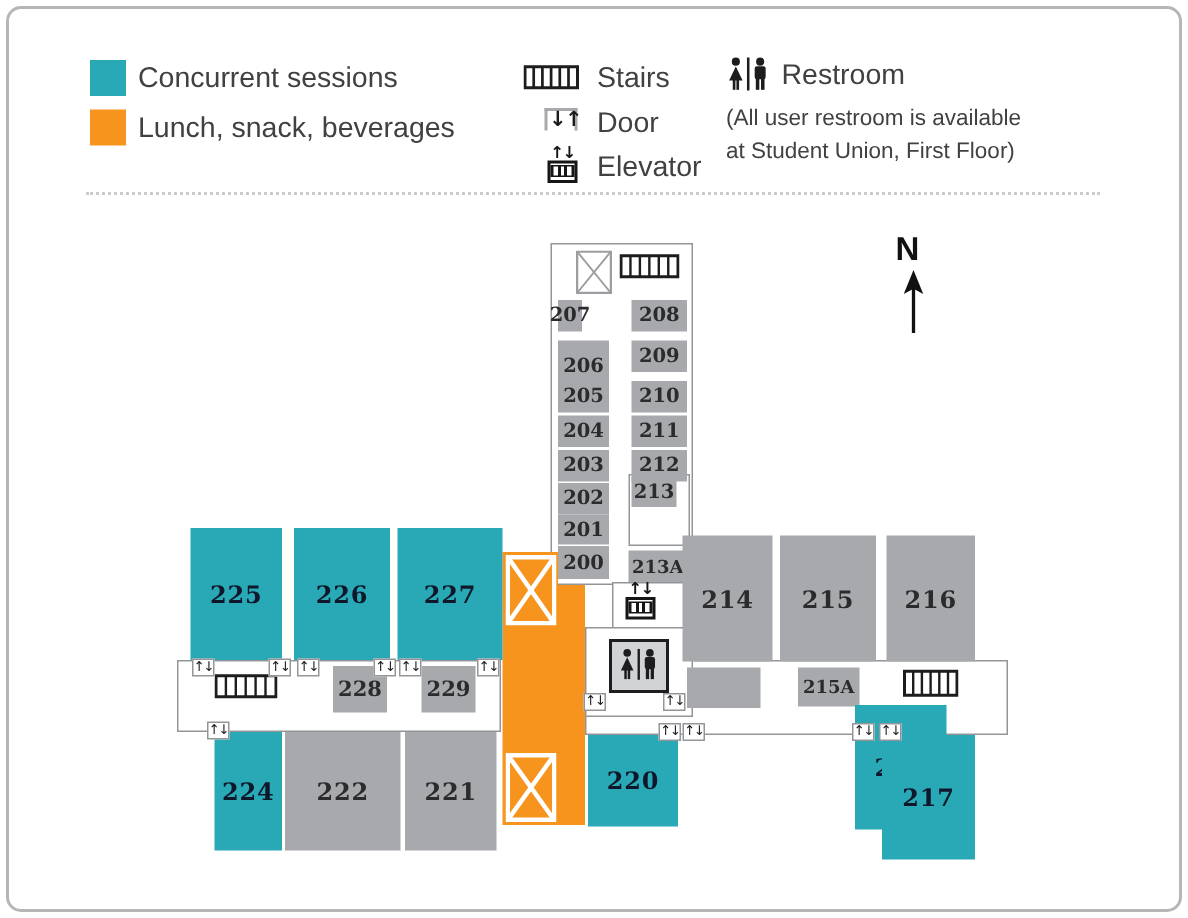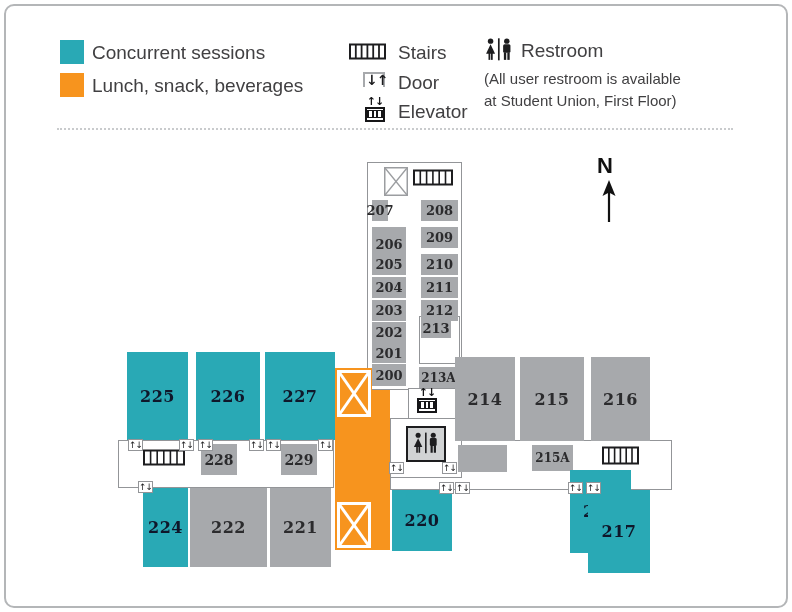--- a/index.html
+++ b/index.html
@@ -196,21 +196,21 @@
     <line x1="6.8" y1="1" x2="6.8" y2="18" stroke="#1d1d1f" stroke-width="1.6"></line>
     <line x1="12.6" y1="1" x2="12.6" y2="18" stroke="#1d1d1f" stroke-width="1.6"></line>
     <line x1="18.4" y1="1" x2="18.4" y2="18" stroke="#1d1d1f" stroke-width="1.6"></line>
     <line x1="24.2" y1="1" x2="24.2" y2="18" stroke="#1d1d1f" stroke-width="1.6"></line>
     <line x1="30" y1="1" x2="30" y2="18" stroke="#1d1d1f" stroke-width="1.6"></line>
   </svg>
 
   <div class="room teal lg" style="left:127px;top:352px;width:61px;height:88px;">225</div>
   <div class="room teal lg" style="left:196px;top:352px;width:64px;height:88px;">226</div>
   <div class="room teal lg" style="left:265px;top:352px;width:70px;height:88px;">227</div>
-  <div class="room gray md" style="left:201px;top:444px;width:36px;height:31px;">228</div>
+  <div class="room gray md" style="left:222px;top:444px;width:36px;height:31px;">228</div>
   <div class="room gray md" style="left:281px;top:444px;width:36px;height:31px;">229</div>
   <svg class="icon" style="left:143px;top:449px;" width="42" height="17" viewBox="0 0 42 17">
     <rect x="1" y="1.5" width="40" height="14" fill="#fff" stroke="#1d1d1f" stroke-width="2"></rect>
     <line x1="7.6" y1="1" x2="7.6" y2="16" stroke="#1d1d1f" stroke-width="1.6"></line>
     <line x1="14.2" y1="1" x2="14.2" y2="16" stroke="#1d1d1f" stroke-width="1.6"></line>
     <line x1="20.8" y1="1" x2="20.8" y2="16" stroke="#1d1d1f" stroke-width="1.6"></line>
     <line x1="27.4" y1="1" x2="27.4" y2="16" stroke="#1d1d1f" stroke-width="1.6"></line>
     <line x1="34" y1="1" x2="34" y2="16" stroke="#1d1d1f" stroke-width="1.6"></line>
   </svg>
 

